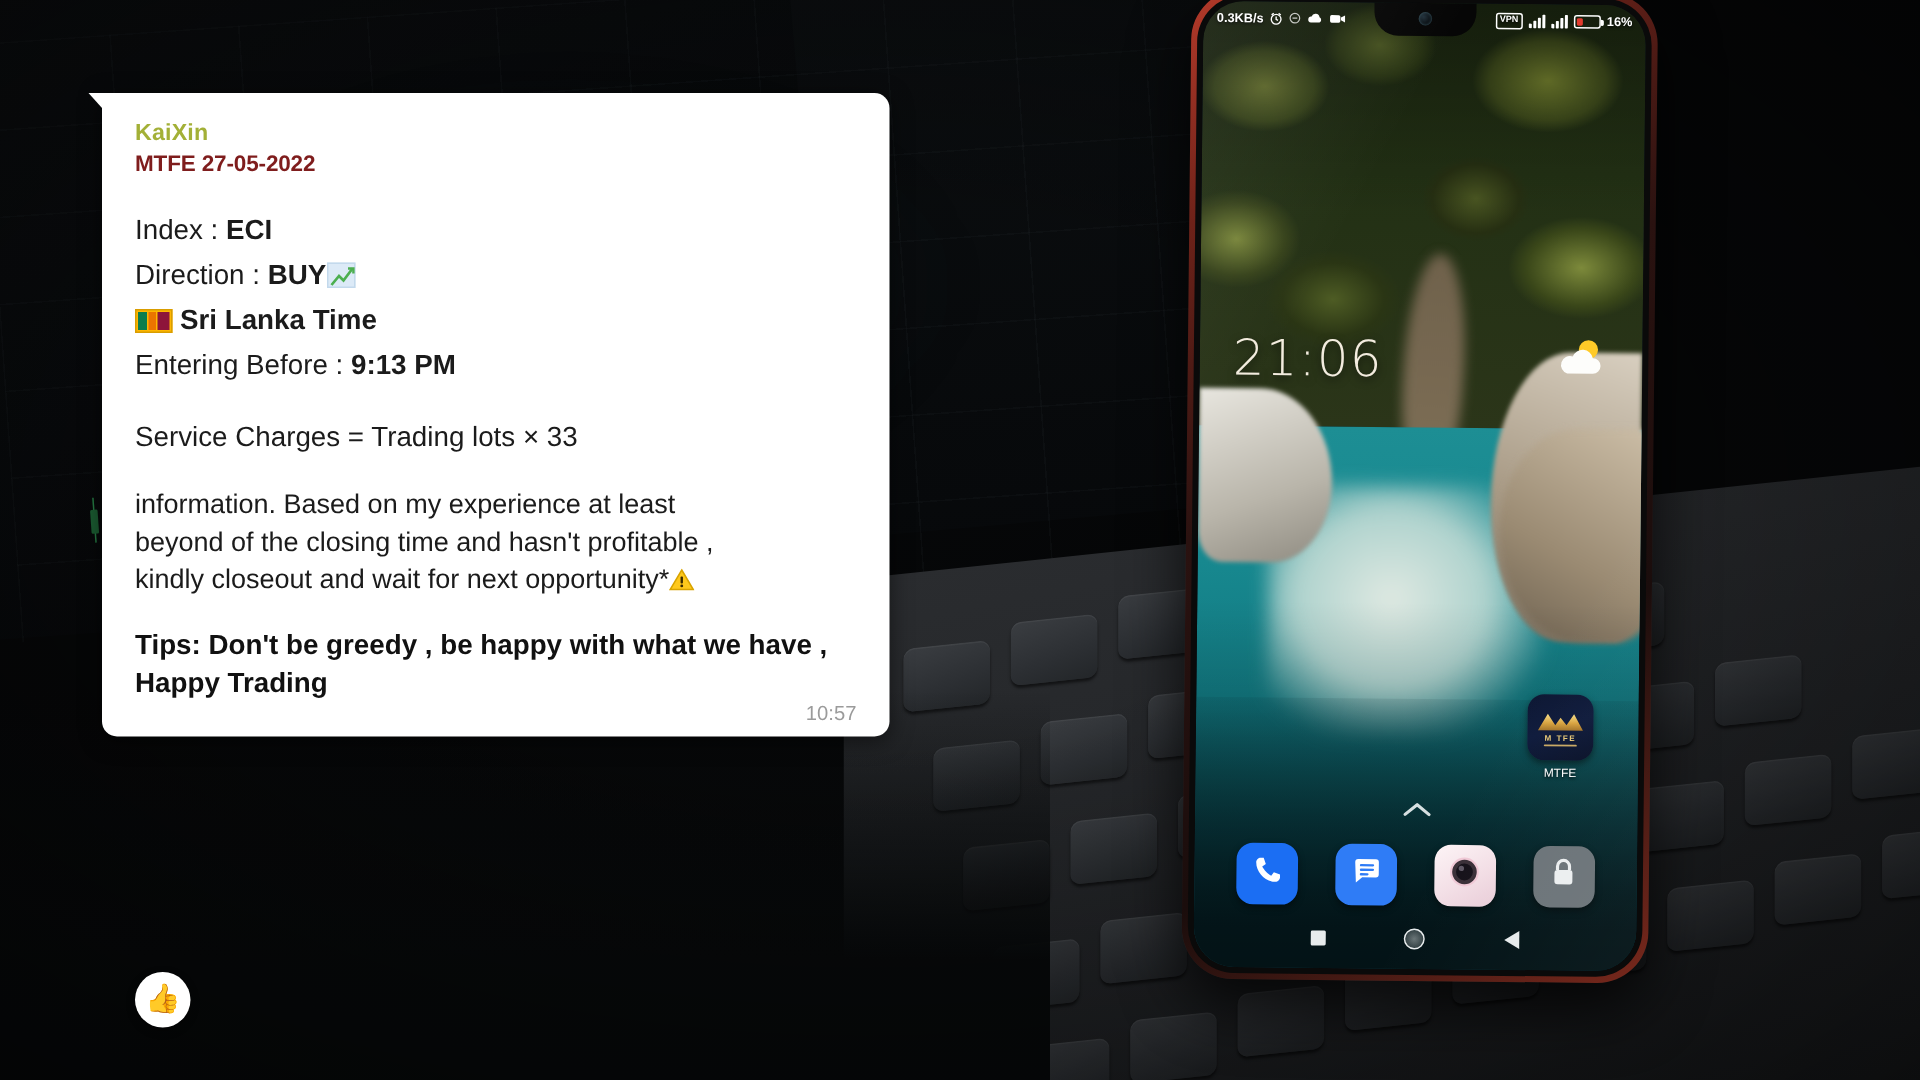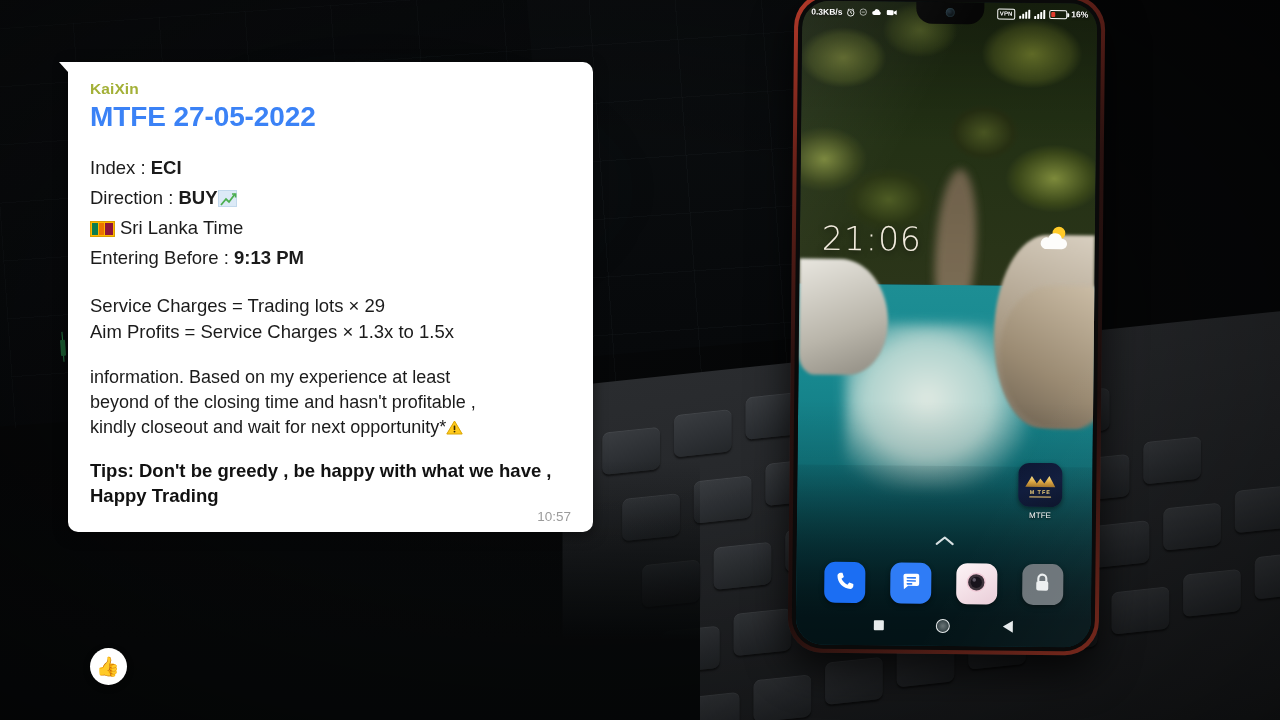--- a/index.html
+++ b/index.html
@@ -82,21 +82,21 @@
     content:""; position:absolute; left:-9px; top:0;
     width:0; height:0;
     border-top:10px solid #ffffff;
     border-left:9px solid transparent;
   }
   .sender {
     font-size:15.5px; font-weight:700; color:#a3b037; letter-spacing:.1px;
     margin-bottom:3px;
   }
   .msg-title {
-    font-size:28px; font-weight:700; color:#3b82f6; letter-spacing:-.1px;
+    font-size:15px; font-weight:700; color:#7f1d1d; letter-spacing:-.1px;
     margin-bottom:20px;
   }
   .line {
     font-size:18.5px; line-height:30px; color:#1b1b1b; white-space:nowrap;
   }
   .line b { font-weight:700; }
   .gap { height:20px; }
   .gap-sm { height:18px; }
   .formula { font-size:18.5px; line-height:26px; color:#1b1b1b; }
   .reminder {
@@ -450,32 +450,31 @@
     <span>Index : </span><b>ECI</b>
   </div>
 
   <div class="line">
     <span>Direction :  </span><b>BUY</b><span class="chartup"><svg width="17" height="15" viewBox="0 0 17 15">
           <path d="M1 13 L6 7 L9 10 L15 2" stroke="#4caf50" stroke-width="1.8" fill="none"></path>
           <path d="M12 2 L15.6 2 L15.6 5.4" stroke="#4caf50" stroke-width="1.6" fill="none"></path>
         </svg></span>
   </div>
 
-  <div class="line" style="font-weight:400;">
+  <div class="line" style="font-weight:700;">
     <span class="sl-flag"><i class="sl-green"></i><i class="sl-orange"></i><i class="sl-maroon"></i></span><span>Sri Lanka Time</span>
   </div>
 
   <div class="line">
     <span>Entering Before : </span><b>9:13 PM</b>
   </div>
 
   <div class="gap"></div>
 
-  <div class="formula">Service Charges = Trading lots × 29</div>
-  <div class="formula">Aim Profits = Service Charges × 1.3x to 1.5x</div>
+  <div class="formula">Service Charges = Trading lots × 33</div>
 
   <div class="gap"></div>
 
   <div class="reminder">information. Based on my experience at least</div>
   <div class="reminder">beyond of the closing time and hasn't profitable ,</div>
   <div class="reminder">
     <span>kindly closeout and wait for next opportunity*</span><span class="warn-tri"><svg width="17" height="15" viewBox="0 0 17 15">
           <path d="M8.5 1 L16.2 14 L0.8 14 Z" fill="#ffc91c" stroke="#d9a400" stroke-width="1"></path>
           <rect x="7.7" y="5.4" width="1.6" height="4.6" rx=".6" fill="#3a2a00"></rect>
           <circle cx="8.5" cy="11.6" r="0.95" fill="#3a2a00"></circle>

